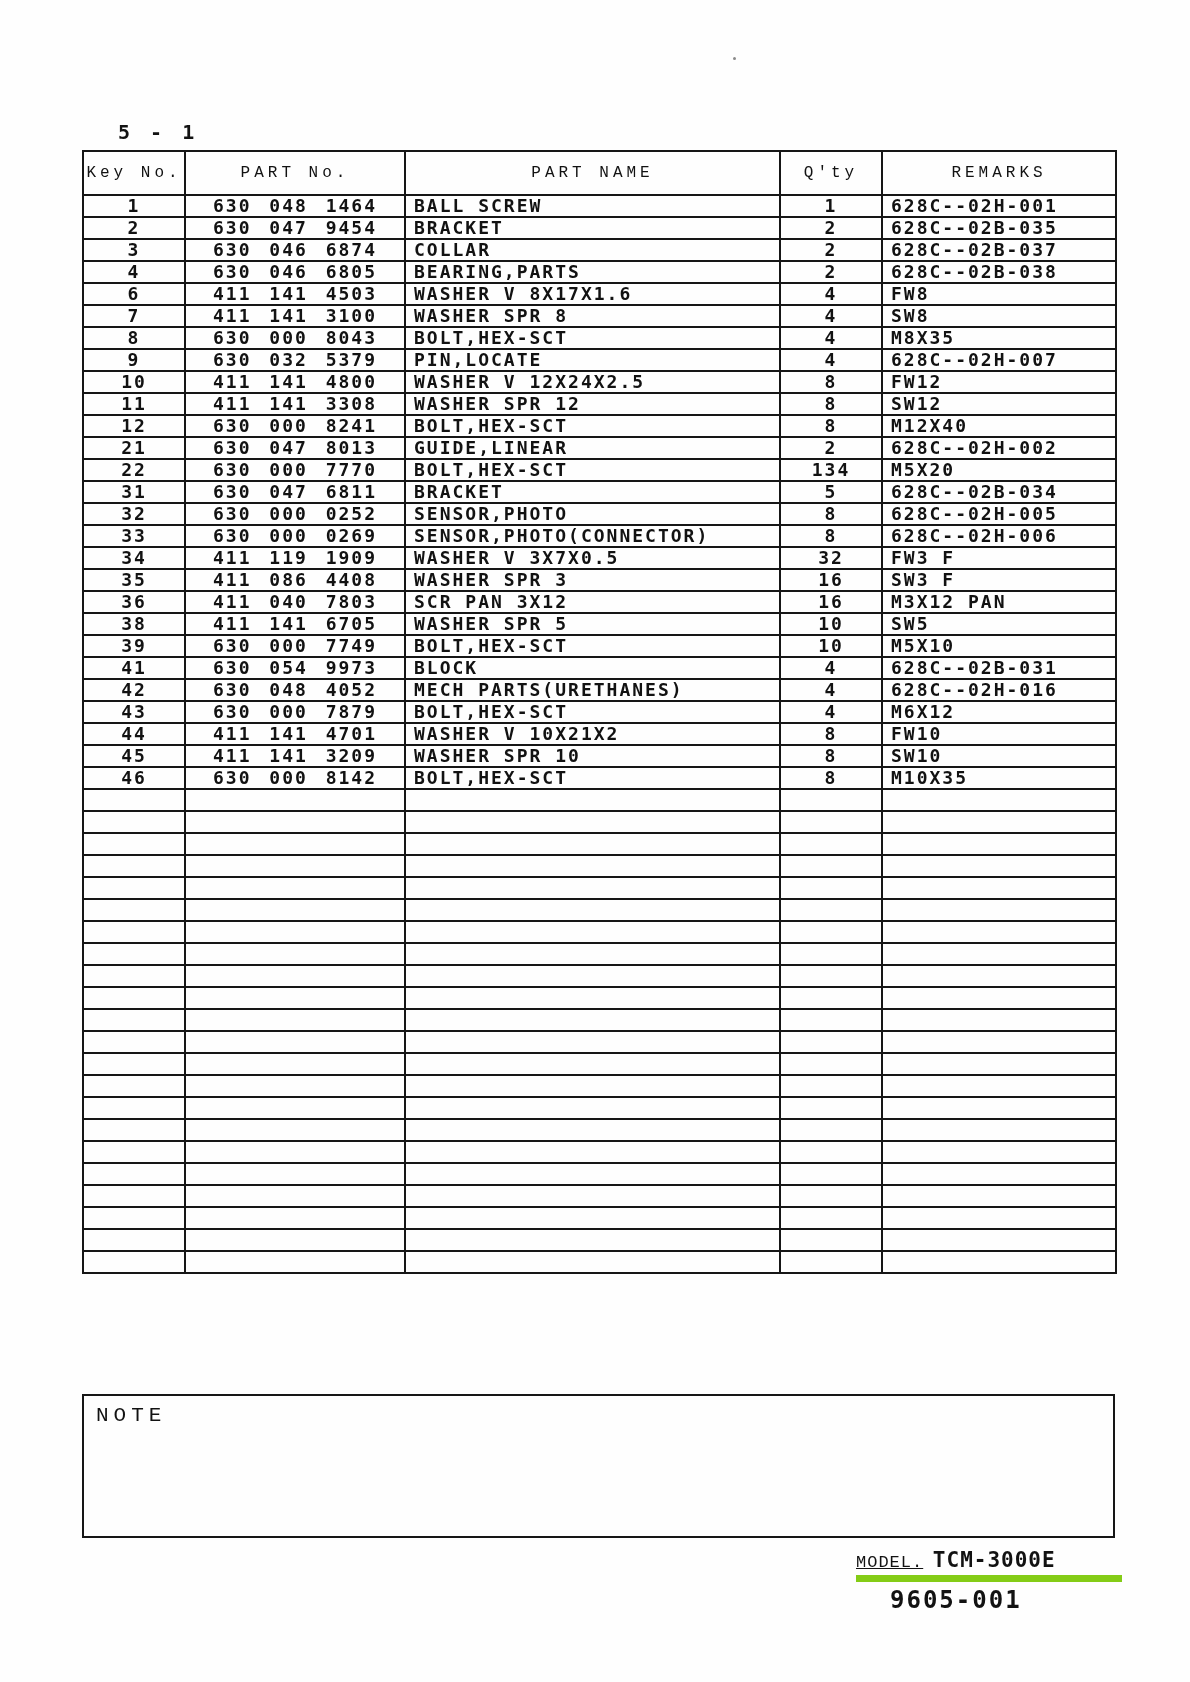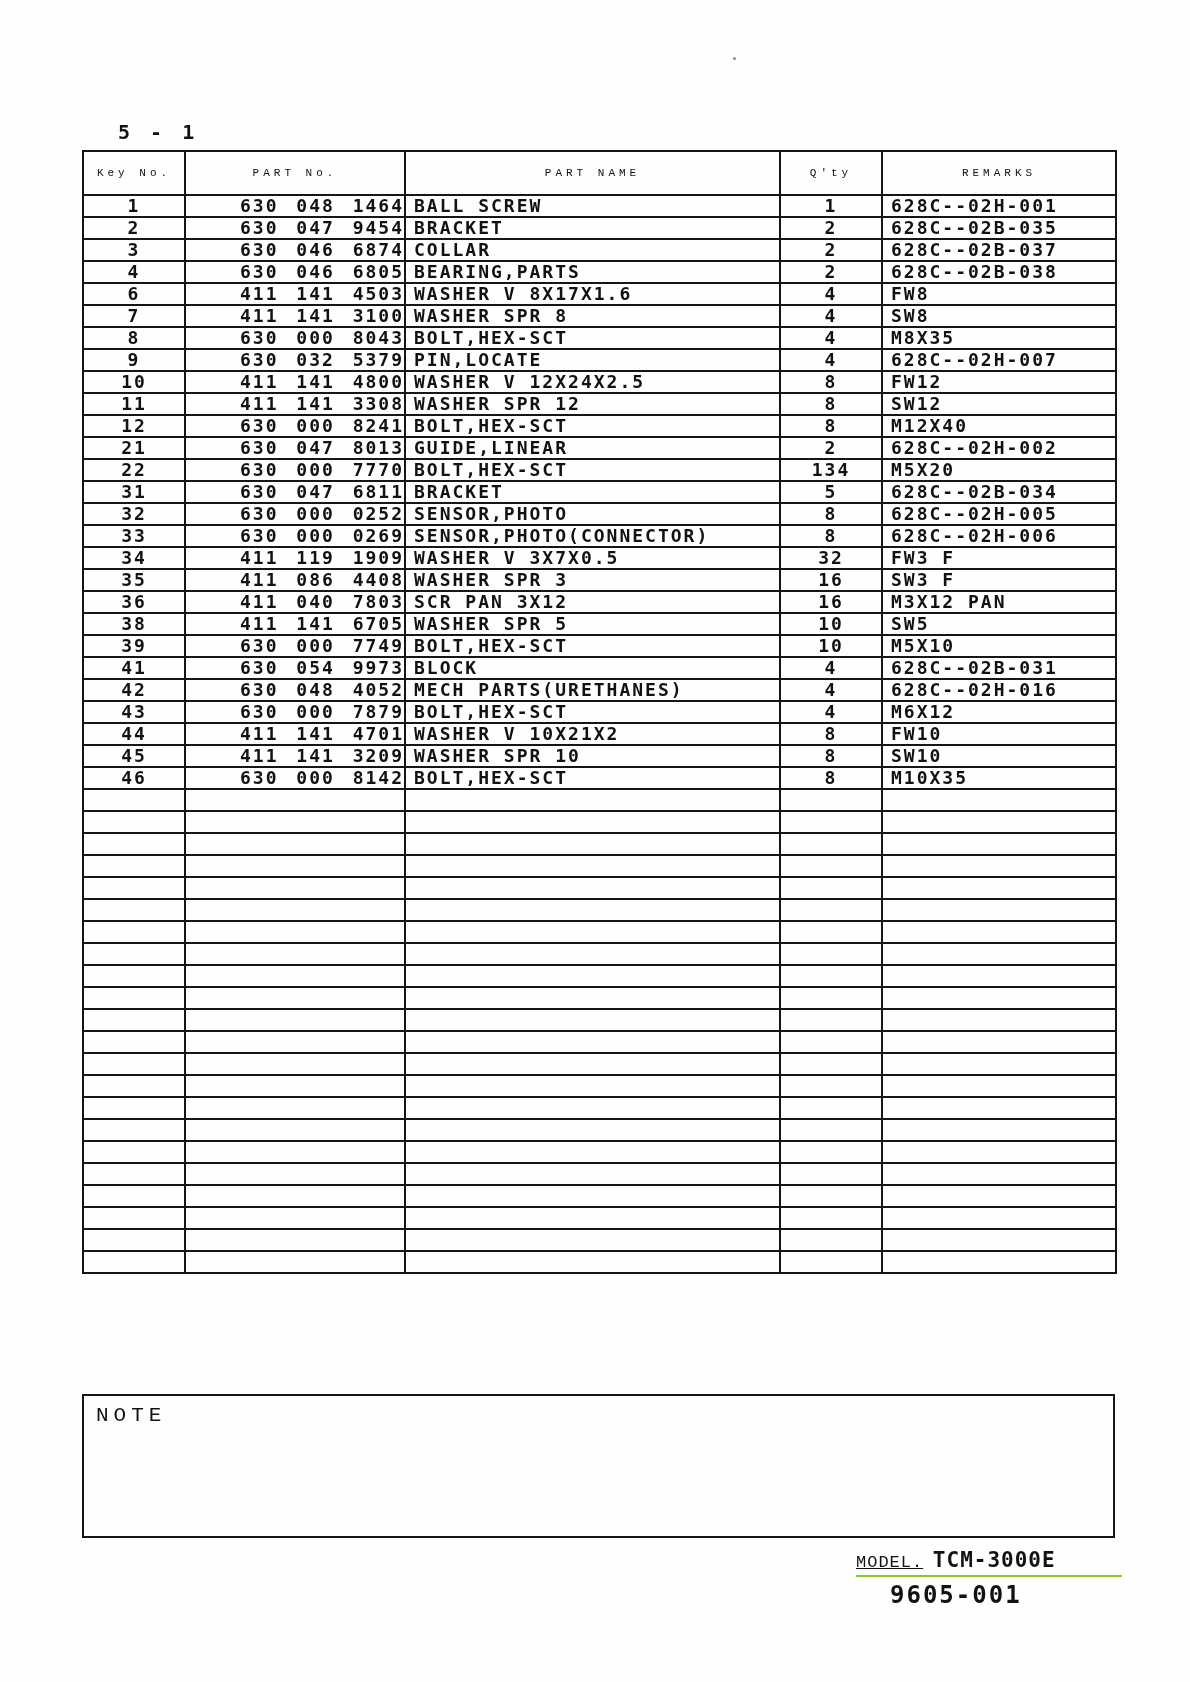--- a/index.html
+++ b/index.html
@@ -46,32 +46,32 @@
   .parts-table th, .parts-table td {
     border: 2px solid #161616;
     padding: 0;
     overflow: hidden;
     white-space: nowrap;
   }
   .parts-table thead th {
     height: 42px;
     font-family: "Liberation Mono", monospace;
     font-weight: 400;
-    font-size: 11px;
+    font-size: 16px;
     letter-spacing: 4px;
   }
   .parts-table tbody td {
     height: 20px;
     font-size: 18px;
     font-weight: 700;
     letter-spacing: 2px;
     line-height: 20px;
   }
   td.c-key_no  { text-align: center; }
-  td.c-part_no { text-align: right; word-spacing: 5px; }
+  td.c-part_no { text-align: center; word-spacing: 5px; }
   td.c-part_name { text-align: left; padding-left: 8px; }
   td.c-qty { text-align: center; }
   td.c-remarks { text-align: left; padding-left: 8px; }
   .note-box {
     position: absolute;
     left: 82px;
     top: 1394px;
     width: 1029px;
     height: 140px;
     border: 2px solid #161616;
@@ -83,21 +83,21 @@
     letter-spacing: 5px;
     padding: 8px 0 0 12px;
   }
   .footer-block {
     position: absolute;
     left: 856px;
     top: 1548px;
     width: 266px;
   }
   .model-line {
-    border-bottom: 2px solid #84cc16;
+    border-bottom: 7px solid #84cc16;
     padding-bottom: 3px;
     white-space: nowrap;
   }
   .model-label {
     font-family: "Liberation Mono", monospace;
     font-size: 17px;
     letter-spacing: 1px;
     text-decoration: underline;
   }
   .model-value {

